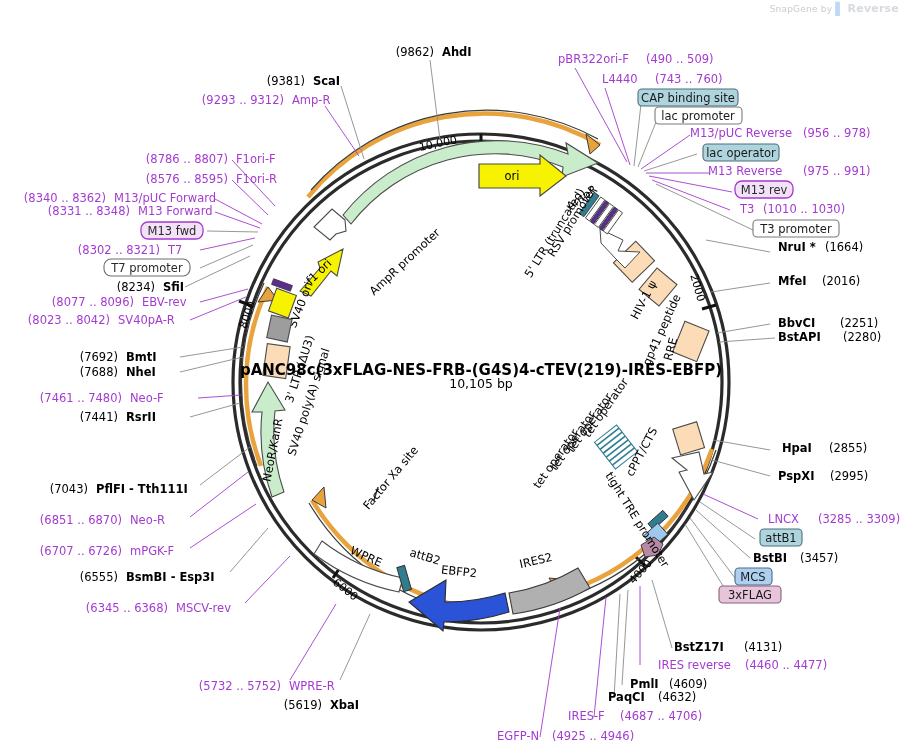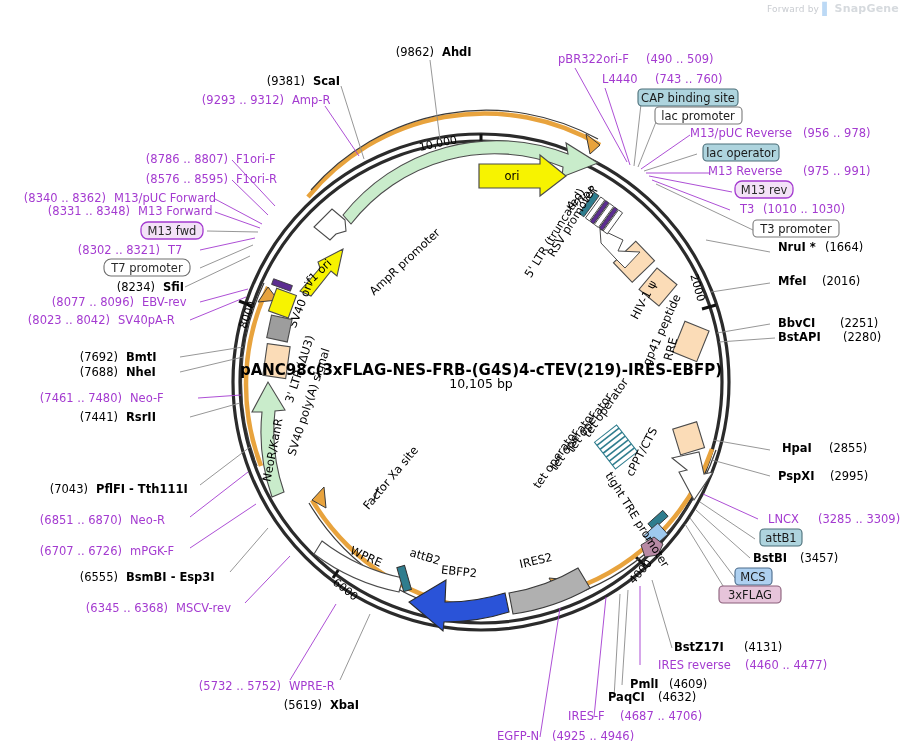--- a/index.html
+++ b/index.html
@@ -24,23 +24,23 @@
   .leader{stroke:#8b8b8b;stroke-width:.9;fill:none;}
   .leaderp{stroke:#a43bd0;stroke-width:.9;fill:none;}
   .boxlab{font-size:11.5px;}
 </style>
 </head>
 <body>
 
 <div id="stage">
 
   <div class="wm">
-    <span>Forward by</span>
+    <span>SnapGene by</span>
     <span class="bolt">▌</span>
-    <span class="sg">SnapGene</span>
+    <span class="sg">Reverse</span>
   </div>
 
   <svg id="map" viewBox="0 0 907 752">
     <defs>
       <clipPath id="cp">
           <rect x="0" y="0" width="907" height="752"></rect>
         </clipPath>
     </defs>
 
     <g>

